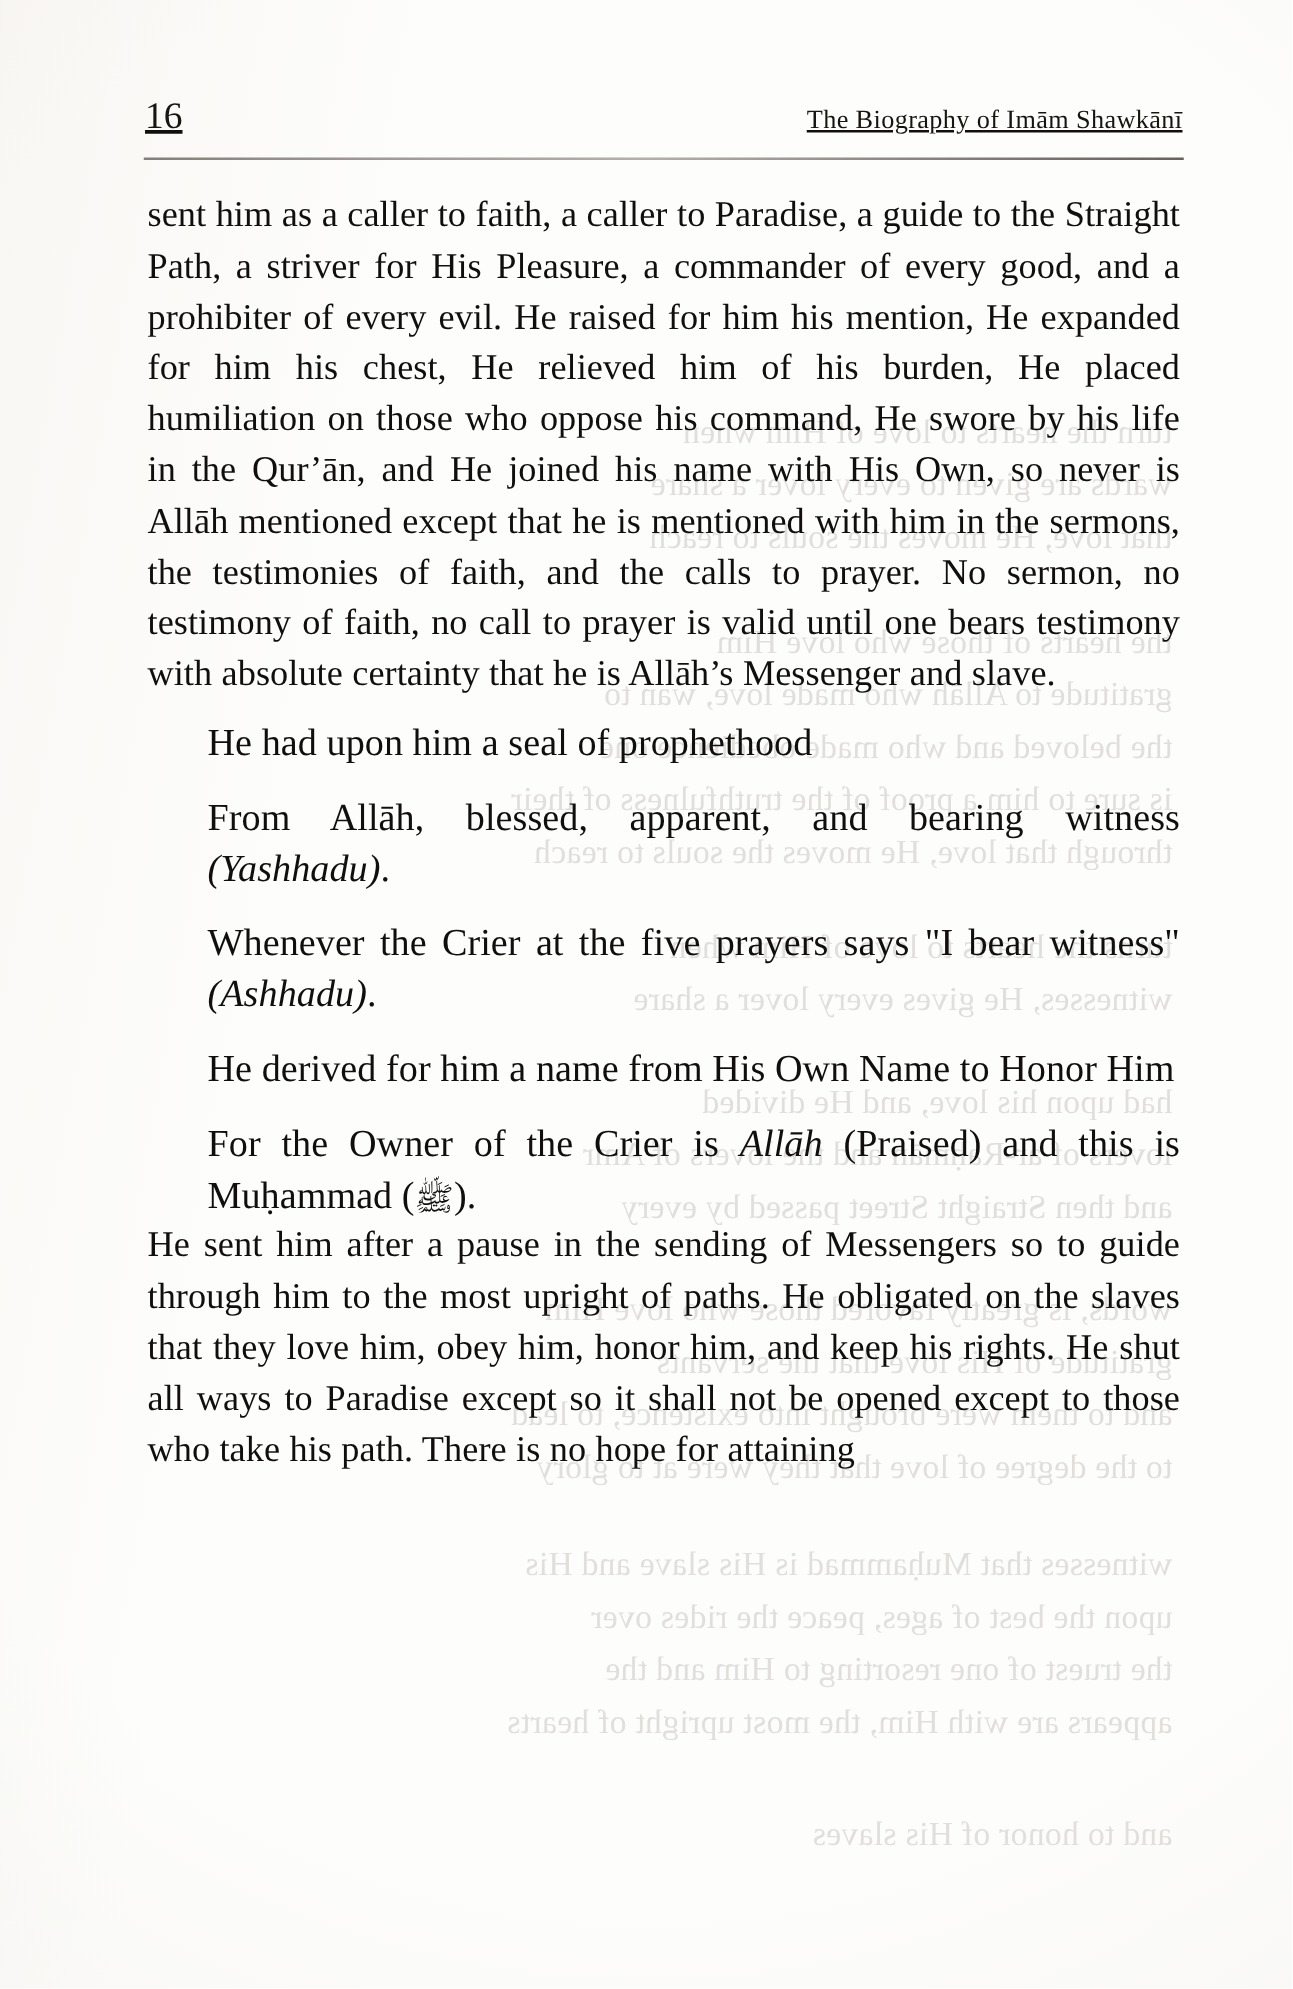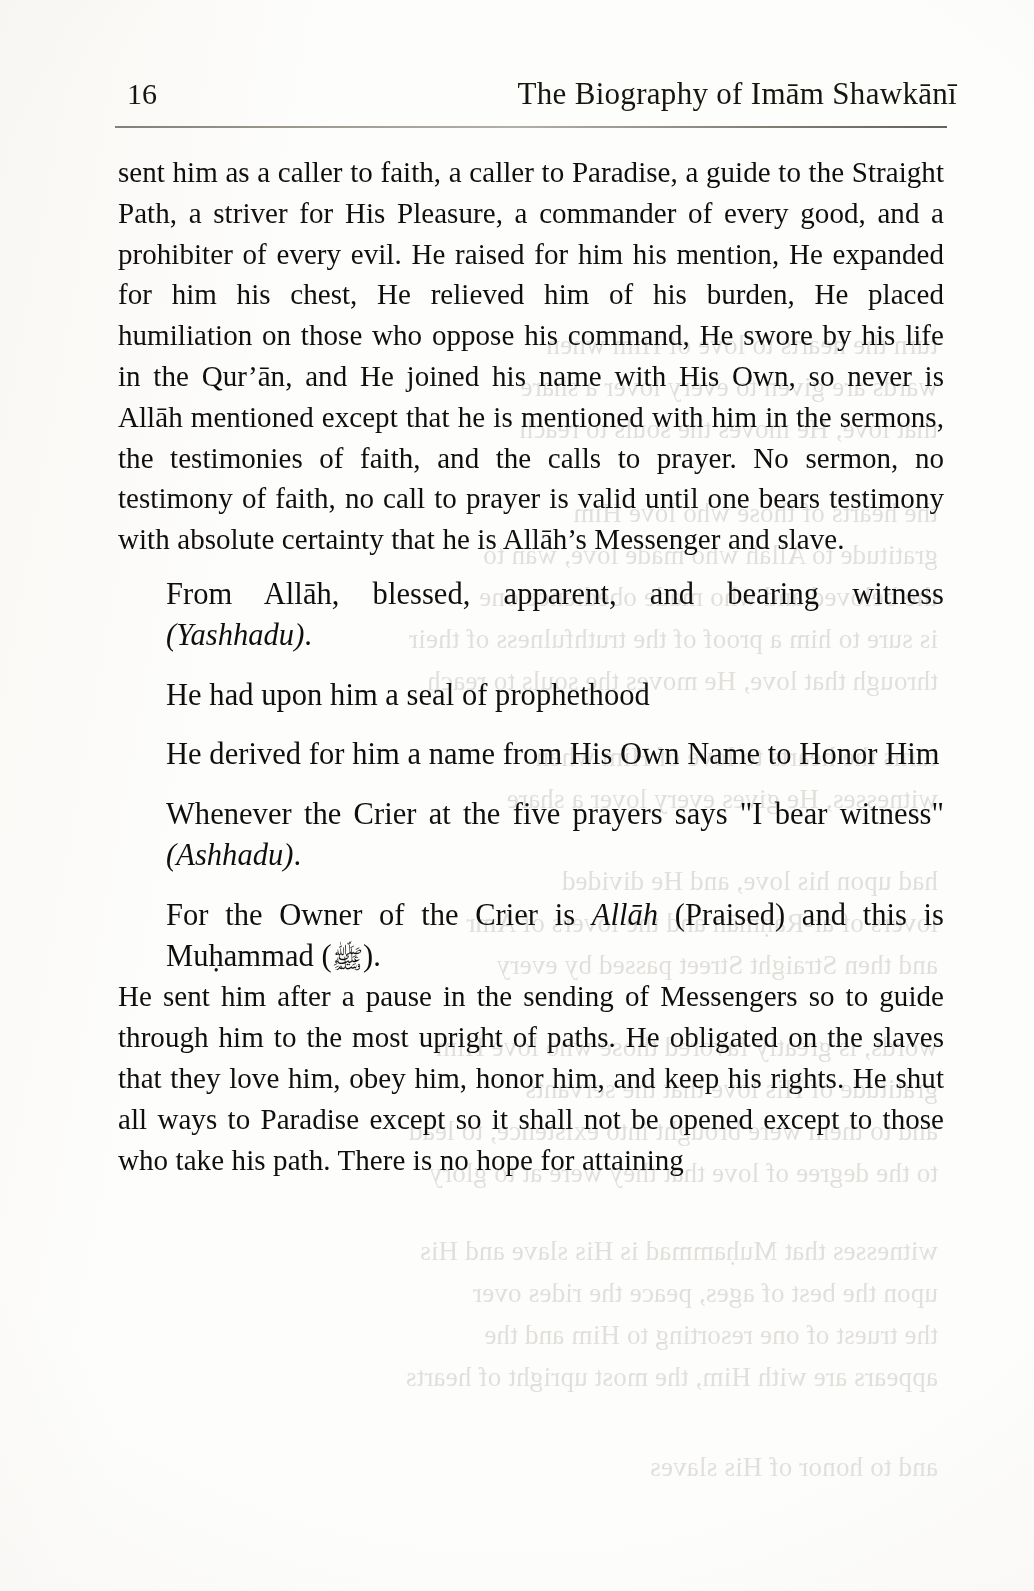--- a/index.html
+++ b/index.html
@@ -57,34 +57,35 @@
   }
 
   .content {
     position: relative;
     z-index: 2;
   }
 
   
   .header {
     position: absolute;
-    left: 127px;
+    left: 116px;
     top: 78px;
     width: 830px;
     display: flex;
     align-items: baseline;
     justify-content: space-between;
+    text-decoration: underline;
   }
   .folio {
     font-size: 30px;
     line-height: 1;
     color: #17150f;
   }
   .running-title {
-    font-size: 31px;
+    font-size: 21px;
     line-height: 1;
     color: #17150f;
     letter-spacing: 0.3px;
   }
   .header-rule {
     position: absolute;
     left: 115px;
     top: 126px;
     width: 832px;
     height: 2px;
@@ -183,24 +184,24 @@
       <span class="folio">16</span>
       <span class="running-title">The Biography of Imām Shawkānī</span>
     </div>
     <div class="header-rule"></div>
 
     <div class="body-block">
 
       <p class="para">sent him as a caller to faith, a caller to Paradise, a guide to the Straight Path, a striver for His Pleasure, a commander of every good, and a prohibiter of every evil. He raised for him his mention, He expanded for him his chest, He relieved him of his burden, He placed humiliation on those who oppose his command, He swore by his life in the Qur’ān, and He joined his name with His Own, so never is Allāh mentioned except that he is mentioned with him in the sermons, the testimonies of faith, and the calls to prayer. No sermon, no testimony of faith, no call to prayer is valid until one bears testimony with absolute certainty that he is Allāh’s Messenger and slave.</p>
 
       <div class="verse-block" id="verse-block">
+          <p class="verse"><span>He had upon him a seal of prophethood</span></p>
           <p class="verse"><span>From Allāh, blessed, apparent, and bearing witness </span><em>(Yashhadu)</em><span>.</span></p>
-          <p class="verse"><span>He had upon him a seal of prophethood</span></p>
+          <p class="verse"><span>Whenever the Crier at the five prayers says "I bear witness" </span><em>(Ashhadu)</em><span>.</span></p>
           <p class="verse"><span>He derived for him a name from His Own Name to Honor Him</span></p>
-          <p class="verse"><span>Whenever the Crier at the five prayers says "I bear witness" </span><em>(Ashhadu)</em><span>.</span></p>
           <p class="verse"><span>For the Owner of the Crier is </span><em>Allāh</em><span> (Praised) and this is Muḥammad (</span><span class="salawat">ﷺ</span><span>).</span></p>
         </div>
 
       <p class="para closing-para">He sent him after a pause in the sending of Messengers so to guide through him to the most upright of paths. He obligated on the slaves that they love him, obey him, honor him, and keep his rights. He shut all ways to Paradise except so it shall not be opened except to those who take his path. There is no hope for attaining</p>
 
     </div>
 
   </div>
 </div>
 

